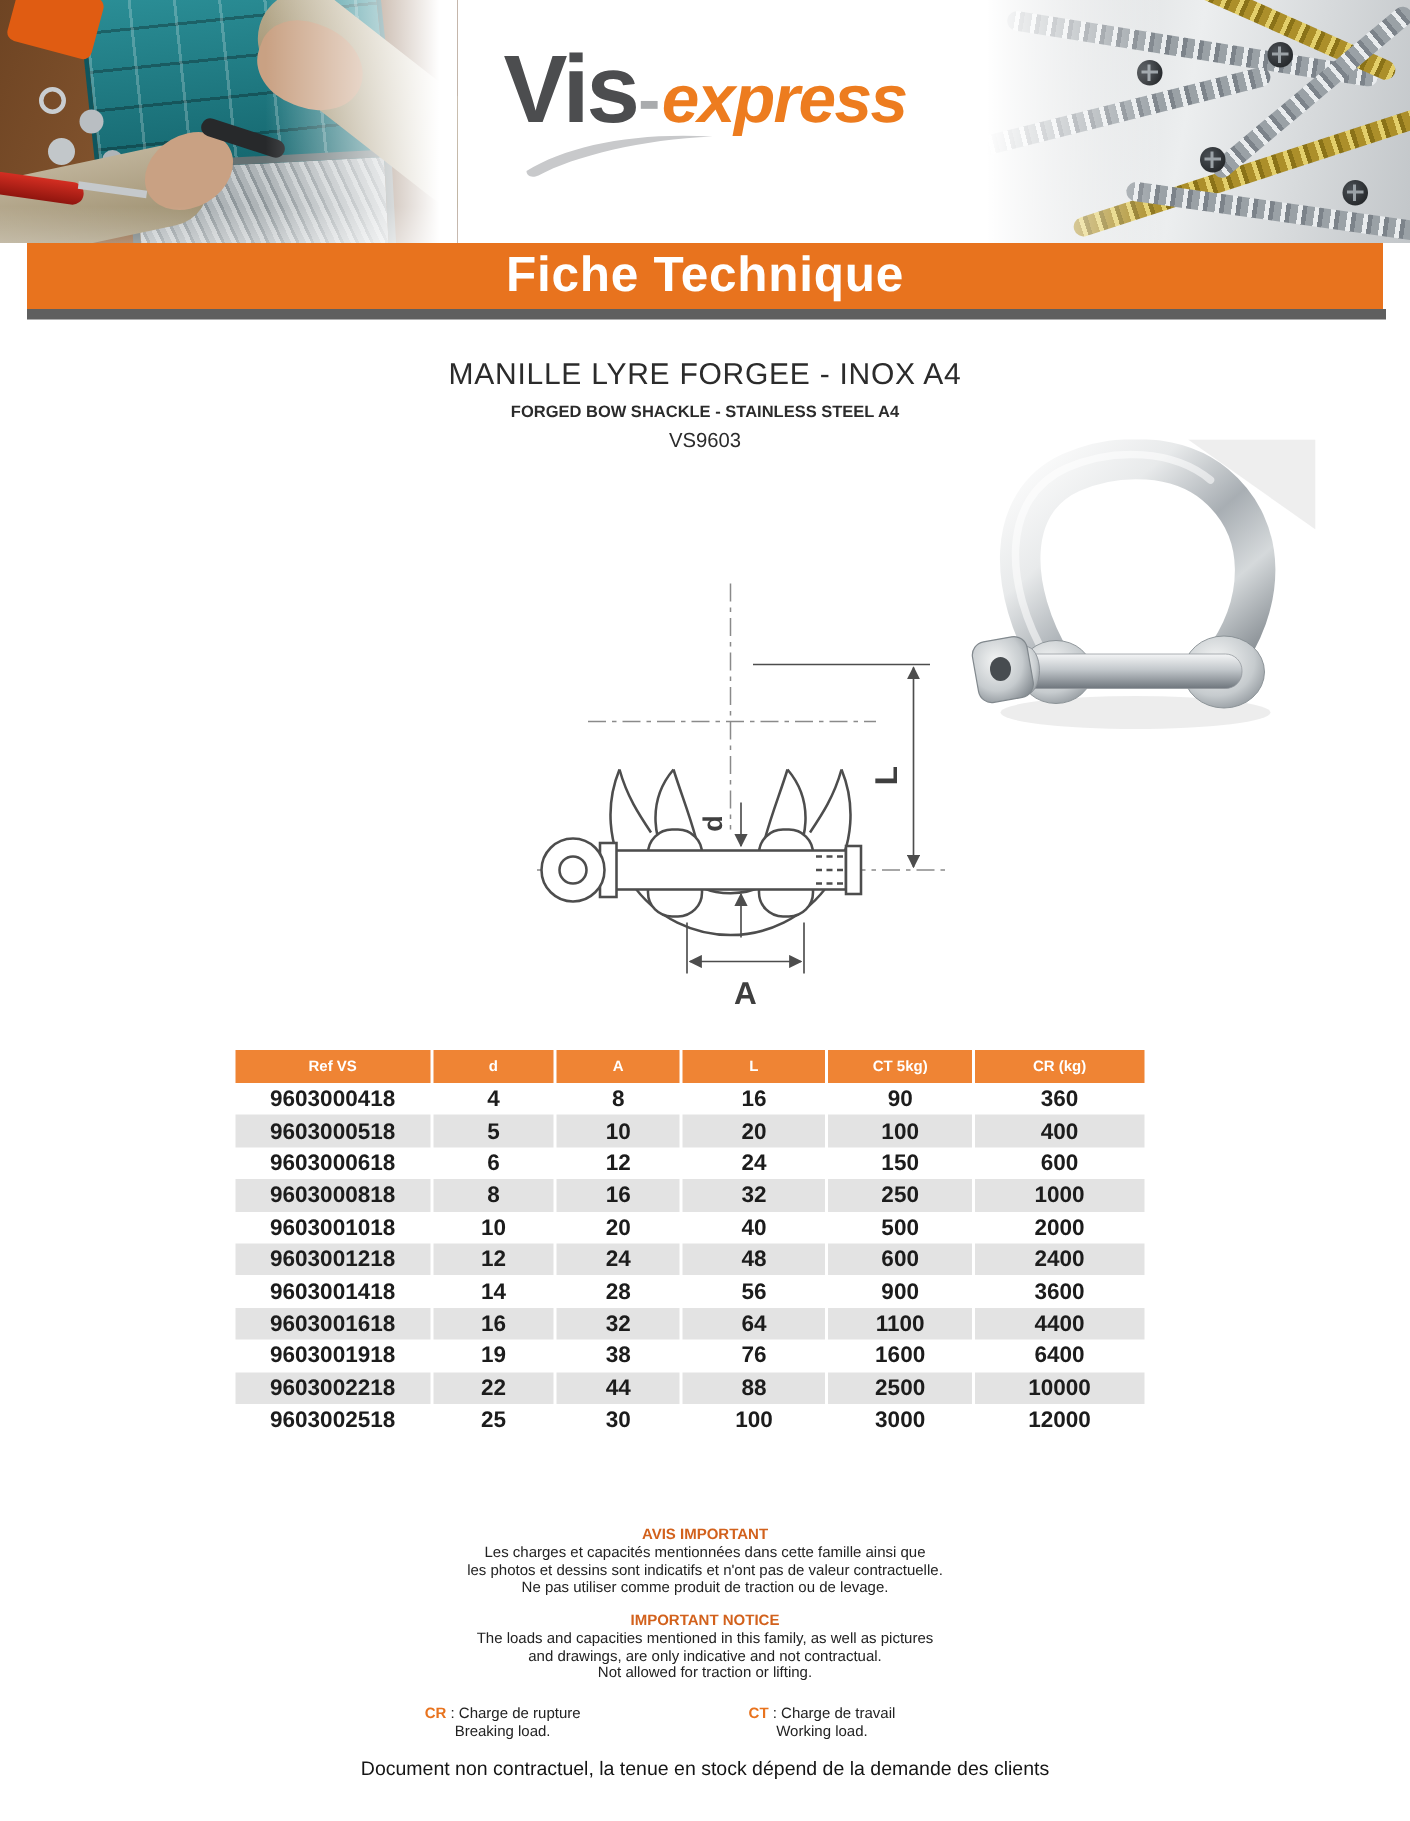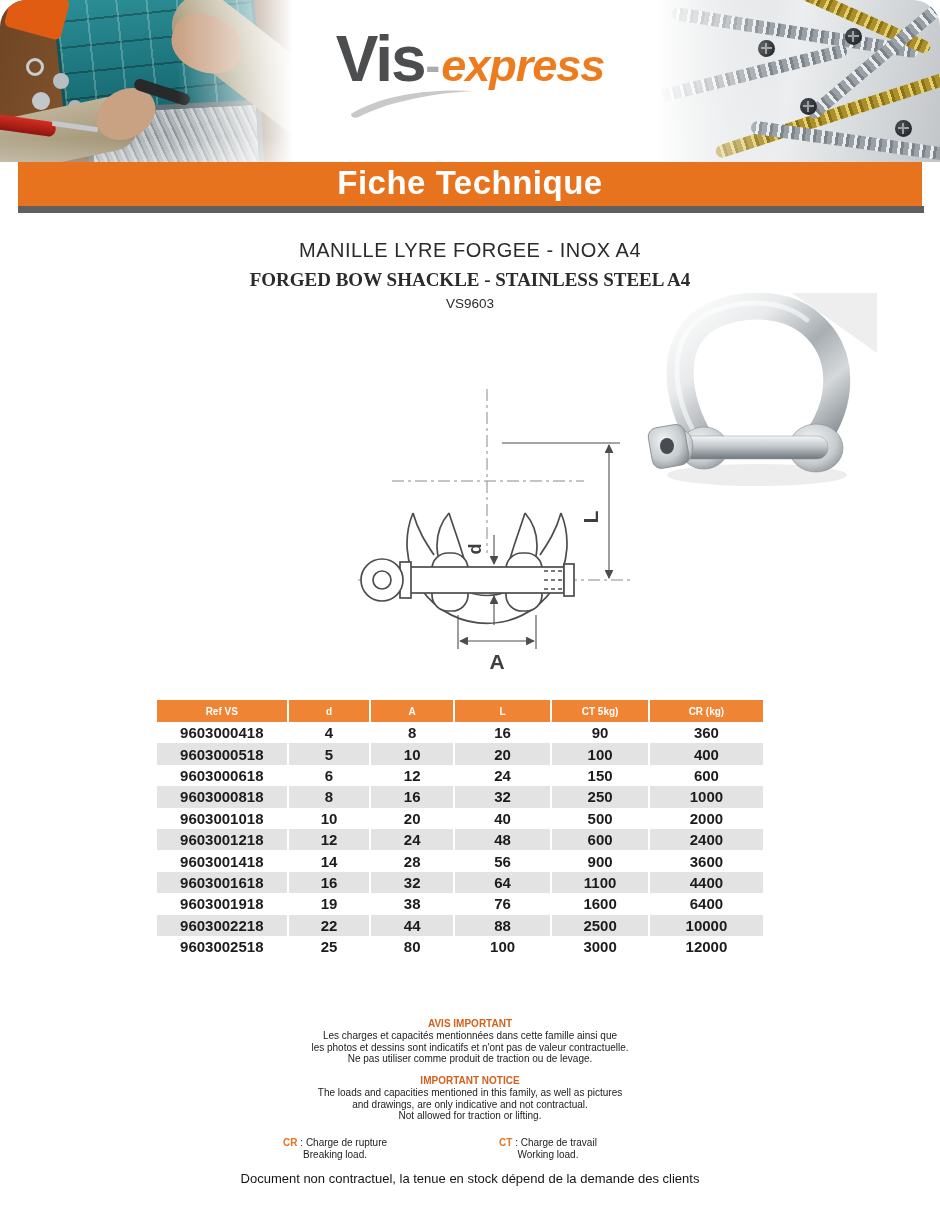--- a/index.html
+++ b/index.html
@@ -1,19 +1,19 @@
 <!DOCTYPE html>
 <html><head>
 <meta charset="utf-8">
 <title>Fiche Technique</title>
 <style>
   html,body { margin:0; padding:0; background:#fff; }
   .page {
     position:relative; width:940px; height:1214px; background:#fff;
-    font-family:"Liberation Sans", sans-serif; overflow:hidden;border-radius:27px;
+    font-family:"Liberation Sans", sans-serif; overflow:hidden;
   }
 
   
   .header { position:absolute; left:0; top:0; width:940px; height:162px; }
   .photo { position:absolute; top:0; height:162px; overflow:hidden; }
   .photo-left  { left:0; width:305px;
     background:linear-gradient(110deg,#6e4423,#8a5a32 45%,#5f3a1e 90%); }
   .photo-right { right:0; width:300px;
     background:linear-gradient(100deg,#cfd2d4,#eceeef 50%,#c2c6c9); }
   .photo > div { position:absolute; }
@@ -69,21 +69,21 @@
 
   
   .banner { position:absolute; left:18px; top:162px; width:904px; height:46px;
     background:#e8731e; text-align:center; }
   .banner-title { color:#fff; font-size:33px; font-weight:700; line-height:41px; letter-spacing:0.5px; }
   .banner-shadow { position:absolute; left:18px; top:206px; width:906px; height:7px; background:#5f5f5f; }
 
   
   .titles { position:absolute; left:0; top:239px; width:940px; text-align:center; color:#2b2b2b; }
   .title-fr { font-size:20px; font-weight:400; letter-spacing:0.5px; }
-  .title-en { font-size:19px; font-weight:700; margin-top:7px;font-family:Liberation Serif, serif; }
+  .title-en { font-size:11px; font-weight:700; margin-top:7px; }
   .title-ref { font-size:13.5px; font-weight:400; margin-top:5px; }
 
   
   .tech-drawing { position:absolute; left:352px; top:383px; width:290px; height:300px; }
   .product-photo { position:absolute; left:642px; top:293px; width:235px; height:205px; }
 
   
   .spec-table { position:absolute; left:155px; top:700px; width:610px;
     border-collapse:separate; border-spacing:2px 0; }
   .spec-table th { background:#ef8434; color:#fff; font-size:10px; font-weight:700;
@@ -335,21 +335,21 @@
           <td>9603002218</td>
           <td>22</td>
           <td>44</td>
           <td>88</td>
           <td>2500</td>
           <td>10000</td>
         </tr>
         <tr>
           <td>9603002518</td>
           <td>25</td>
-          <td>80</td>
+          <td>30</td>
           <td>100</td>
           <td>3000</td>
           <td>12000</td>
         </tr>
       </tbody>
   </table>
 
   <div class="notice notice-fr">
     <div class="notice-title">AVIS IMPORTANT</div>
     <div class="notice-line">Les charges et capacités mentionnées dans cette famille ainsi que</div>

